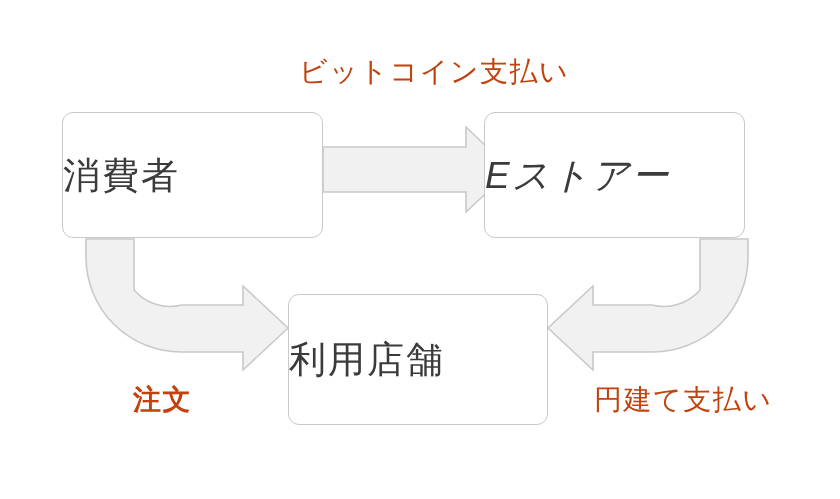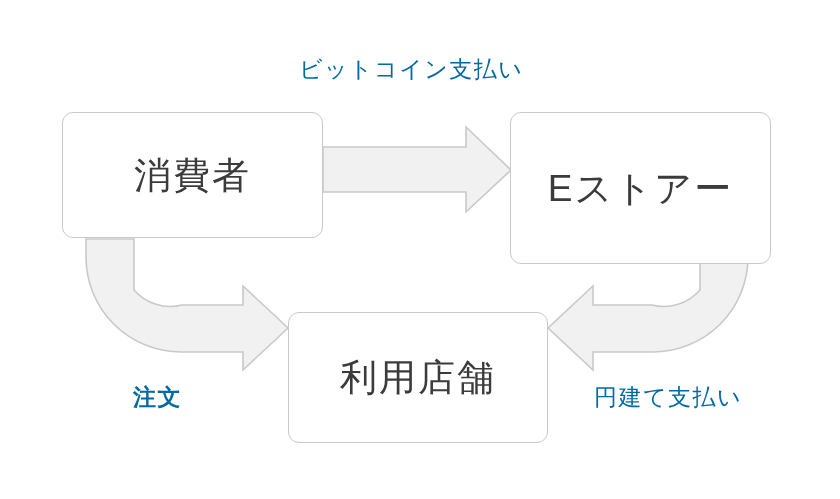--- a/index.html
+++ b/index.html
@@ -18,53 +18,53 @@
     overflow: hidden;
   }
   .node {
     position: absolute;
     box-sizing: border-box;
     background: #ffffff;
     border: 1.6px solid #c9c9c9;
     border-radius: 11px;
     display: flex;
     align-items: center;
-    justify-content: center;
+    justify-content: flex-start;
   }
   .node-label {
     color: #3b3b3b;
     font-size: 37px;
     letter-spacing: 2px;
     line-height: 1;
     white-space: nowrap;
     font-weight: 400;
   }
   #node-consumer {
     left: 62px;
     top: 112px;
     width: 261px;
     height: 126px;
   }
   #node-estore {
-    left: 510px;
+    left: 484px;
     top: 112px;
     width: 261px;
-    height: 152px;
+    height: 126px;
+    font-style: italic;
   }
   #node-shop {
     left: 288px;
     top: 294px;
     width: 260px;
     height: 131px;
-    margin-top: 18px;
   }
   .edge-label {
     position: absolute;
-    color: #0369a1;
-    font-size: 23px;
+    color: #c2410c;
+    font-size: 28px;
     letter-spacing: 1.5px;
     line-height: 1;
     white-space: nowrap;
   }
   #label-bitcoin {
     left: 299px;
     top: 58px;
   }
   #label-order {
     left: 133px;

